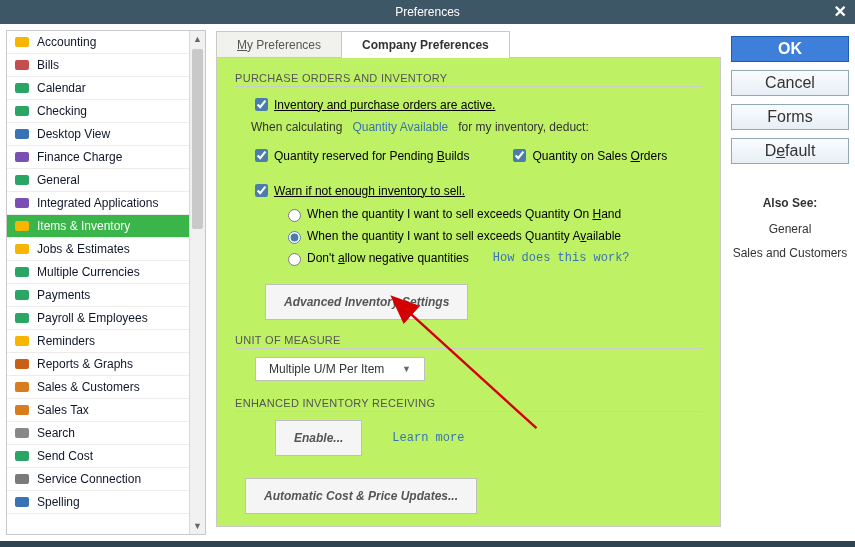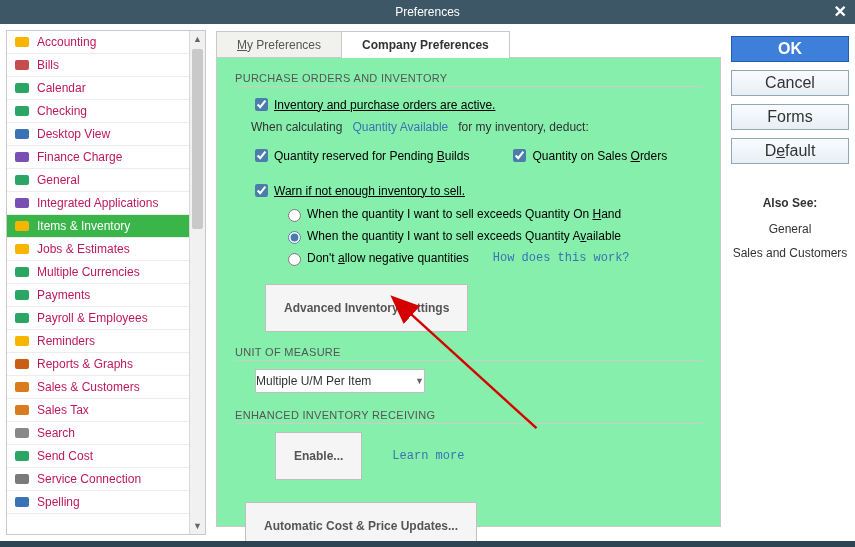--- a/index.html
+++ b/index.html
@@ -48,21 +48,21 @@
     overflow-y: hidden;
     position: relative;
   }
   .sidebar-items { }
   .sidebar-item {
     display: flex;
     align-items: center;
     height: 23px;
     padding: 0 6px;
     cursor: pointer;
-    color: #be185d;
+    color: #0f172a;
     gap: 6px;
     border-bottom: 1px solid #ececec;
   }
   .sidebar-item.active {
     background: #39b54a;
     color: #fff;
   }
   .sidebar-item .icon {
     width: 18px;
     height: 16px;
@@ -123,21 +123,21 @@
   .tab.active {
     background: #fff;
     font-weight: bold;
     color: #333;
     z-index: 2;
   }
   .tab-panel {
     border: 1px solid #c9c9c9;
     padding: 14px 18px 18px 18px;
     height: 470px;
-    background: #86efac;
+    background: #bef264;
     position: relative;
     margin-top: -1px;
   }
   .section-title {
     font-size: 11px;
     color: #555;
     letter-spacing: 0.3px;
     padding-bottom: 2px;
     border-bottom: 1px solid #ccc;
     margin-bottom: 8px;
@@ -163,37 +163,38 @@
     margin: 6px 0 6px 16px;
     gap: 4px;
   }
   .two-col {
     display: flex;
     gap: 40px;
     margin-left: 16px;
   }
   .btn {
     display: inline-block;
-    padding: 16px 18px;
+    padding: 10px 18px;
     border: 1px solid #bfbfbf;
     background: #f5f5f5;
     color: #555;
     font-weight: bold;
     cursor: pointer;
     font-size: 12px;
+    font-style: italic;
   }
   .btn-wrap { margin: 14px 0 14px 20px; }
   .select {
     display: inline-flex;
     align-items: center;
     justify-content: space-between;
     width: 170px;
     height: 24px;
     border: 1px solid #bfbfbf;
-    padding: 0 0;
+    padding: 0 13px;
     background: #fff;
     margin-left: 20px;
     cursor: pointer;
     color: #333;
   }
   .select .caret { font-size: 9px; color: #666; }
   .enable-row {
     display: flex;
     align-items: center;
     gap: 24px;

